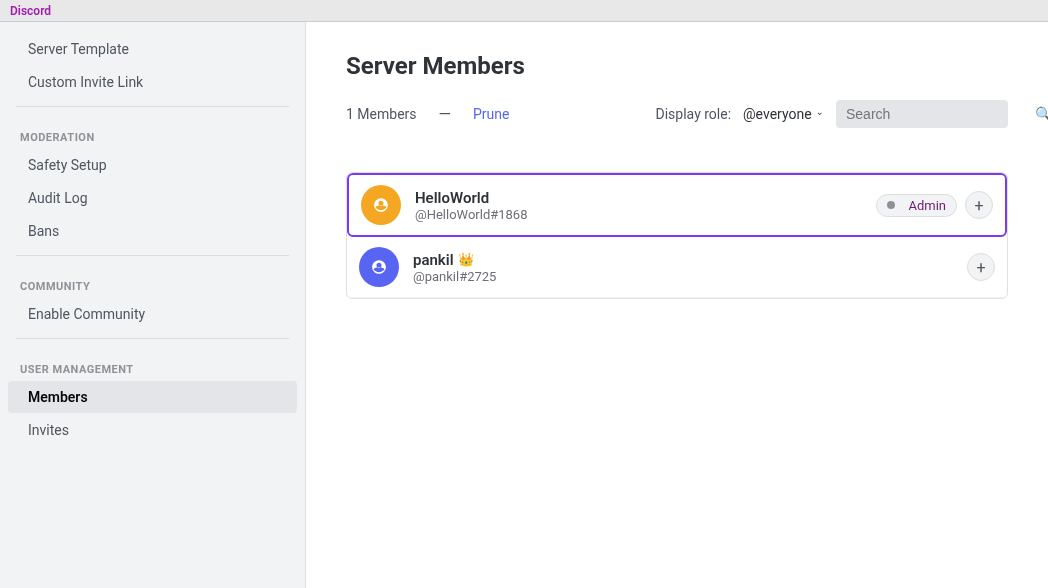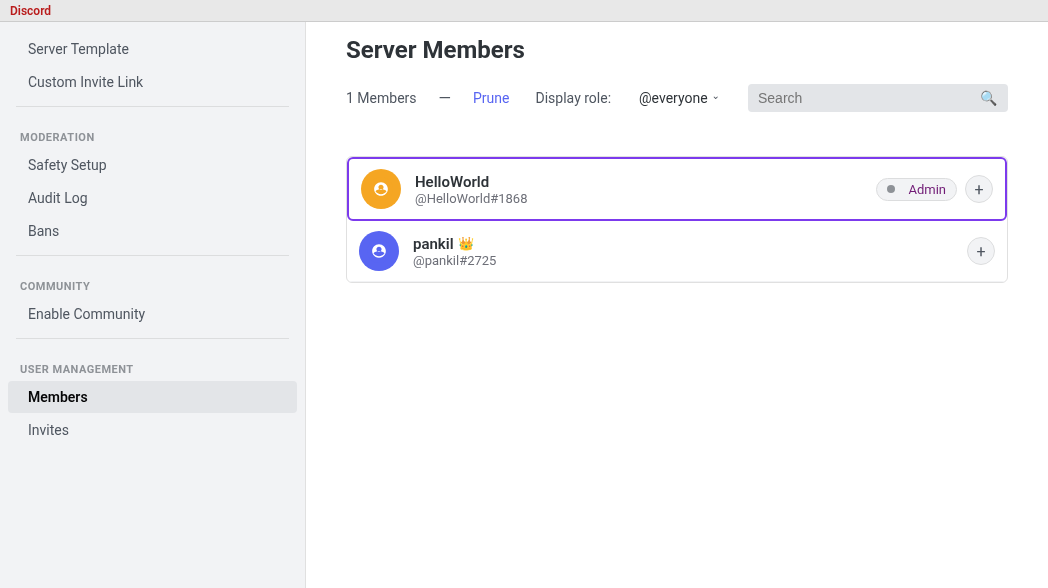--- a/index.html
+++ b/index.html
@@ -10,21 +10,21 @@
       height: 588px;
       overflow: hidden;
       display: flex;
       flex-direction: column;
     }
     .title-bar {
       background: #e8e8e8;
       padding: 4px 10px;
       font-size: 12px;
       font-weight: 600;
-      color: #b91c1c;
+      color: #a21caf;
       border-bottom: 1px solid #ccc;
       height: 22px;
       display: flex;
       align-items: center;
     }
     .app-layout {
       display: flex;
       flex: 1;
       overflow: hidden;
     }
@@ -66,21 +66,21 @@
       background: #dcddde;
       margin: 8px 16px;
     }
     .boost-icon {
       color: #ff73fa;
       font-size: 14px;
     }
     
     .main-content {
       flex: 1;
-      padding: 14px 40px;
+      padding: 30px 40px;
       overflow-y: auto;
       background: #fff;
     }
     .page-title {
       font-size: 24px;
       font-weight: 700;
       color: #2e3338;
       margin-bottom: 20px;
     }
     .members-toolbar {
@@ -96,21 +96,21 @@
     .prune-link {
       color: #5865f2;
       text-decoration: none;
       font-size: 14px;
       cursor: pointer;
     }
     .toolbar-right {
       margin-left: auto;
       display: flex;
       align-items: center;
-      gap: 28px;
+      gap: 12px;
     }
     .display-role-label {
       font-size: 14px;
       color: #4f5660;
     }
     .role-selector {
       display: flex;
       gap: 4px;
       font-size: 14px;
       color: #2e3338;
@@ -120,21 +120,21 @@
       font-size: 10px;
       color: #4f5660;
     }
     .search-box {
       display: flex;
       align-items: center;
       background: #e3e5e8;
       border-radius: 4px;
       padding: 6px 10px;
       gap: 8px;
-      width: 260px;
+      width: 172px;
     }
     .search-input {
       border: none;
       background: transparent;
       font-size: 14px;
       color: #2e3338;
       outline: none;
       flex: 1;
     }
     .search-icon {

